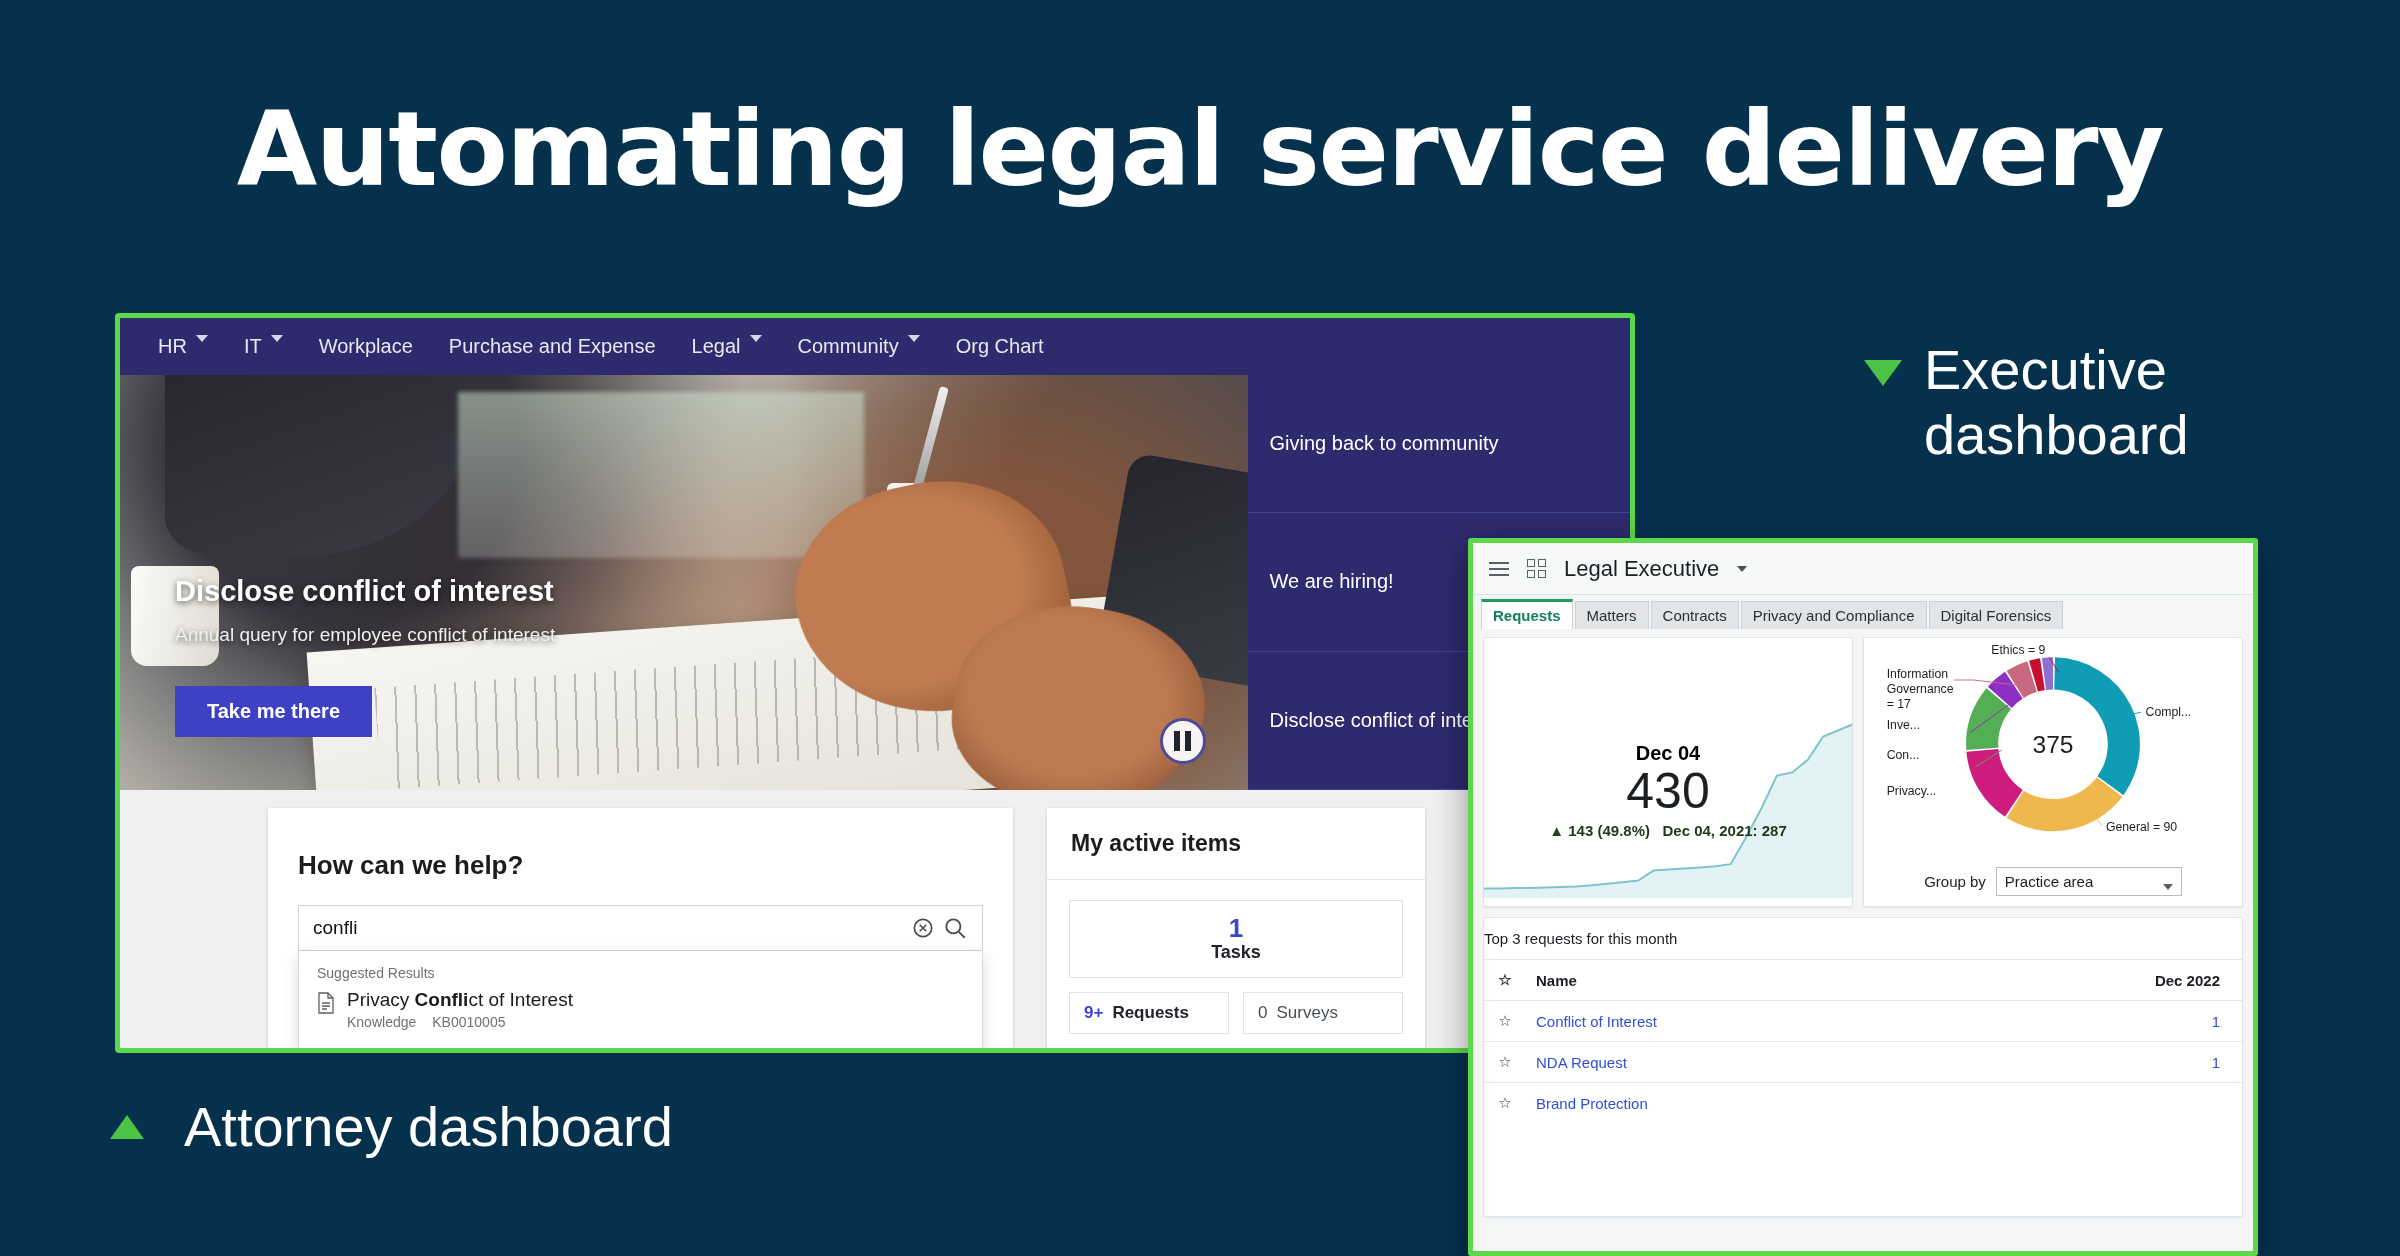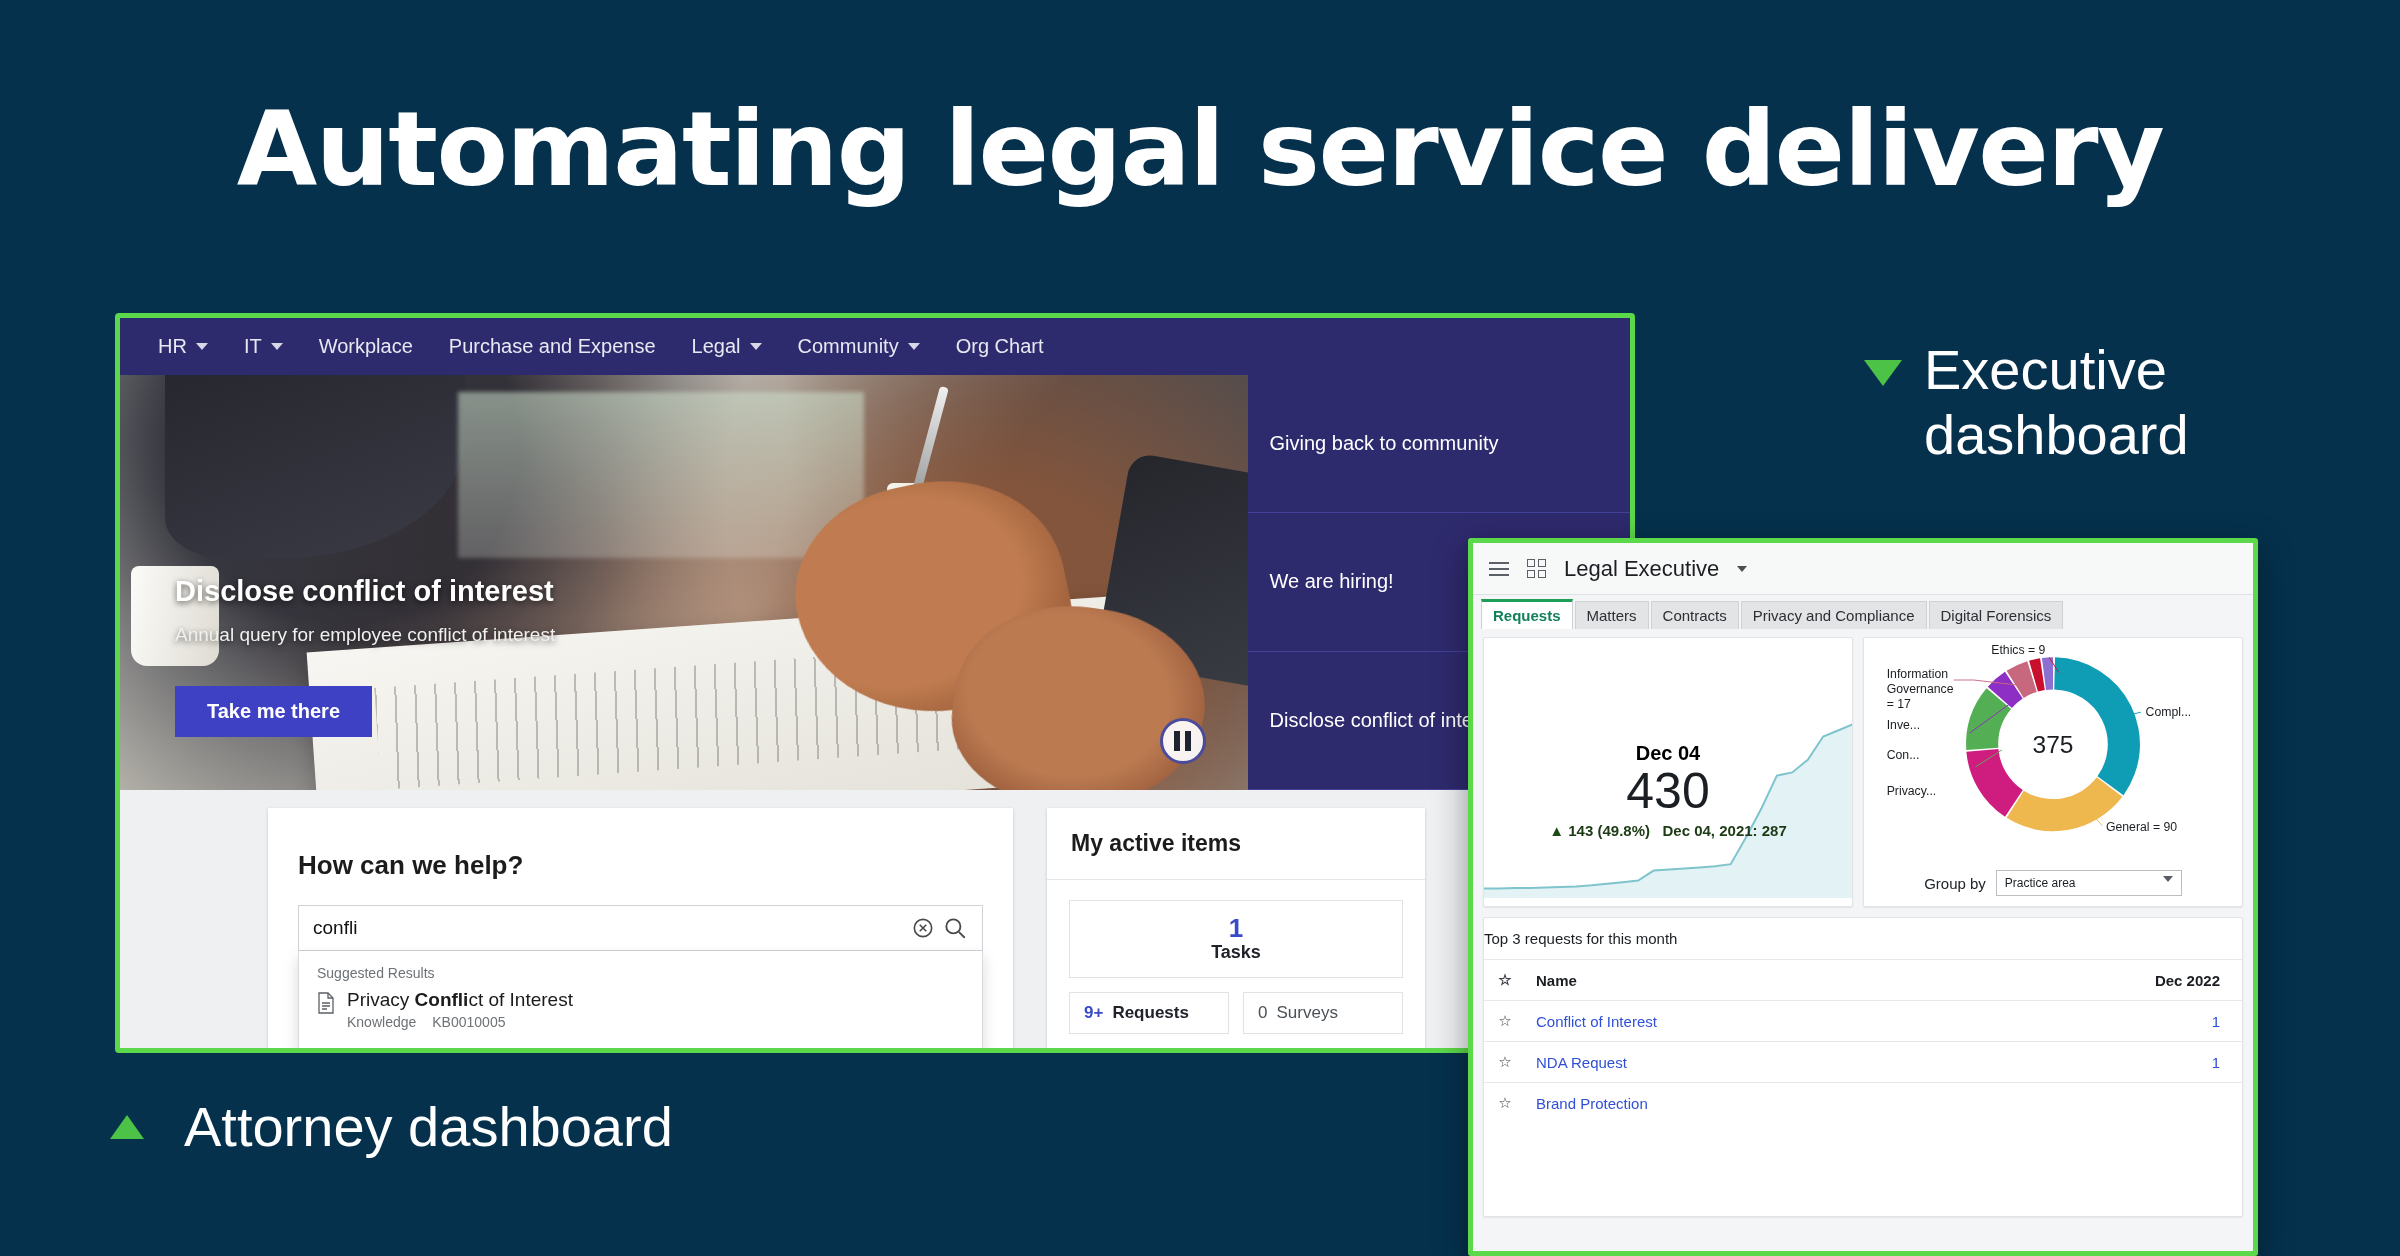--- a/index.html
+++ b/index.html
@@ -38,21 +38,21 @@
     width: 1520px; height: 740px;
     border: 5px solid #5cd94a; border-radius: 4px;
     background: #eef0f2; overflow: hidden;
   }
   .att-nav {
     height: 57px; background: #2e2a6e;
     display: flex; align-items: center; gap: 0; padding-left: 20px;
   }
   .att-nav .nav-item {
     color: #e8e8f2; font-size: 20px; padding: 0 18px;
-    display: flex; align-items: center; gap: 9px; white-space: nowrap;
+    display: flex; gap: 9px; white-space: nowrap;
   }
   .caret-dn { width:0;height:0;border-left:6px solid transparent;border-right:6px solid transparent;border-top:7px solid #d7d7e6; }
 
   
   .att-hero { position: relative; height: 415px; display: flex; }
   .hero-photo {
     position: relative; width: 1135px; height: 415px; overflow: hidden;
     background:
       radial-gradient(circle at 78% 62%, rgba(140,86,56,.85) 0 16%, rgba(140,86,56,0) 45%),
       radial-gradient(circle at 92% 30%, rgba(40,40,48,.8) 0 14%, rgba(40,40,48,0) 40%),
@@ -210,22 +210,22 @@
   .metric .mdelta .up { color:#1d4a16; }
   .spark { position:absolute; left:0; right:0; bottom: 8px; height: 190px; }
 
   .donut-panel { flex:1; height: 270px; position:relative; }
   .donut-svg { position:absolute; left: 0; top: 2px; width: 100%; height: 218px; }
   .groupby {
     position:absolute; left:0; right:0; bottom: 10px; display:flex; align-items:center;
     justify-content:center; gap: 10px; font-size: 15px; color:#20242a;
   }
   .gb-select {
-    border:1px solid #b9bec3; background:#fff; font-size: 12px; color:#1b1f23;
-    padding: 5px 8px; width: 186px; display:flex; align-items:flex-start; justify-content:space-between; cursor:pointer;
+    border:1px solid #b9bec3; background:#fff; font-size: 15px; color:#1b1f23;
+    padding: 5px 8px; width: 186px; display:flex; align-items:flex-end; justify-content:space-between; cursor:pointer;
   }
   .chev { width:0;height:0;border-left:5px solid transparent;border-right:5px solid transparent;border-top:6px solid #5a5f65; }
 
   .table-panel { margin: 10px; height: 300px; }
   .tp-head { font-size: 15px; color:#1b1f23; padding: 12px 0; }
   .tp-table { width:100%; border-collapse: collapse; }
   .tp-table th, .tp-table td { font-size: 15px; text-align:left; padding: 11px 10px; border-top:1px solid #e6e8ea; }
   .tp-table th { font-weight:700; color:#1b1f23; }
   .tp-table .star { width: 42px; text-align:center; color:#3c4147; }
   .tp-table td.nm a { color:#2f4fd6; text-decoration:none; cursor:pointer; }

